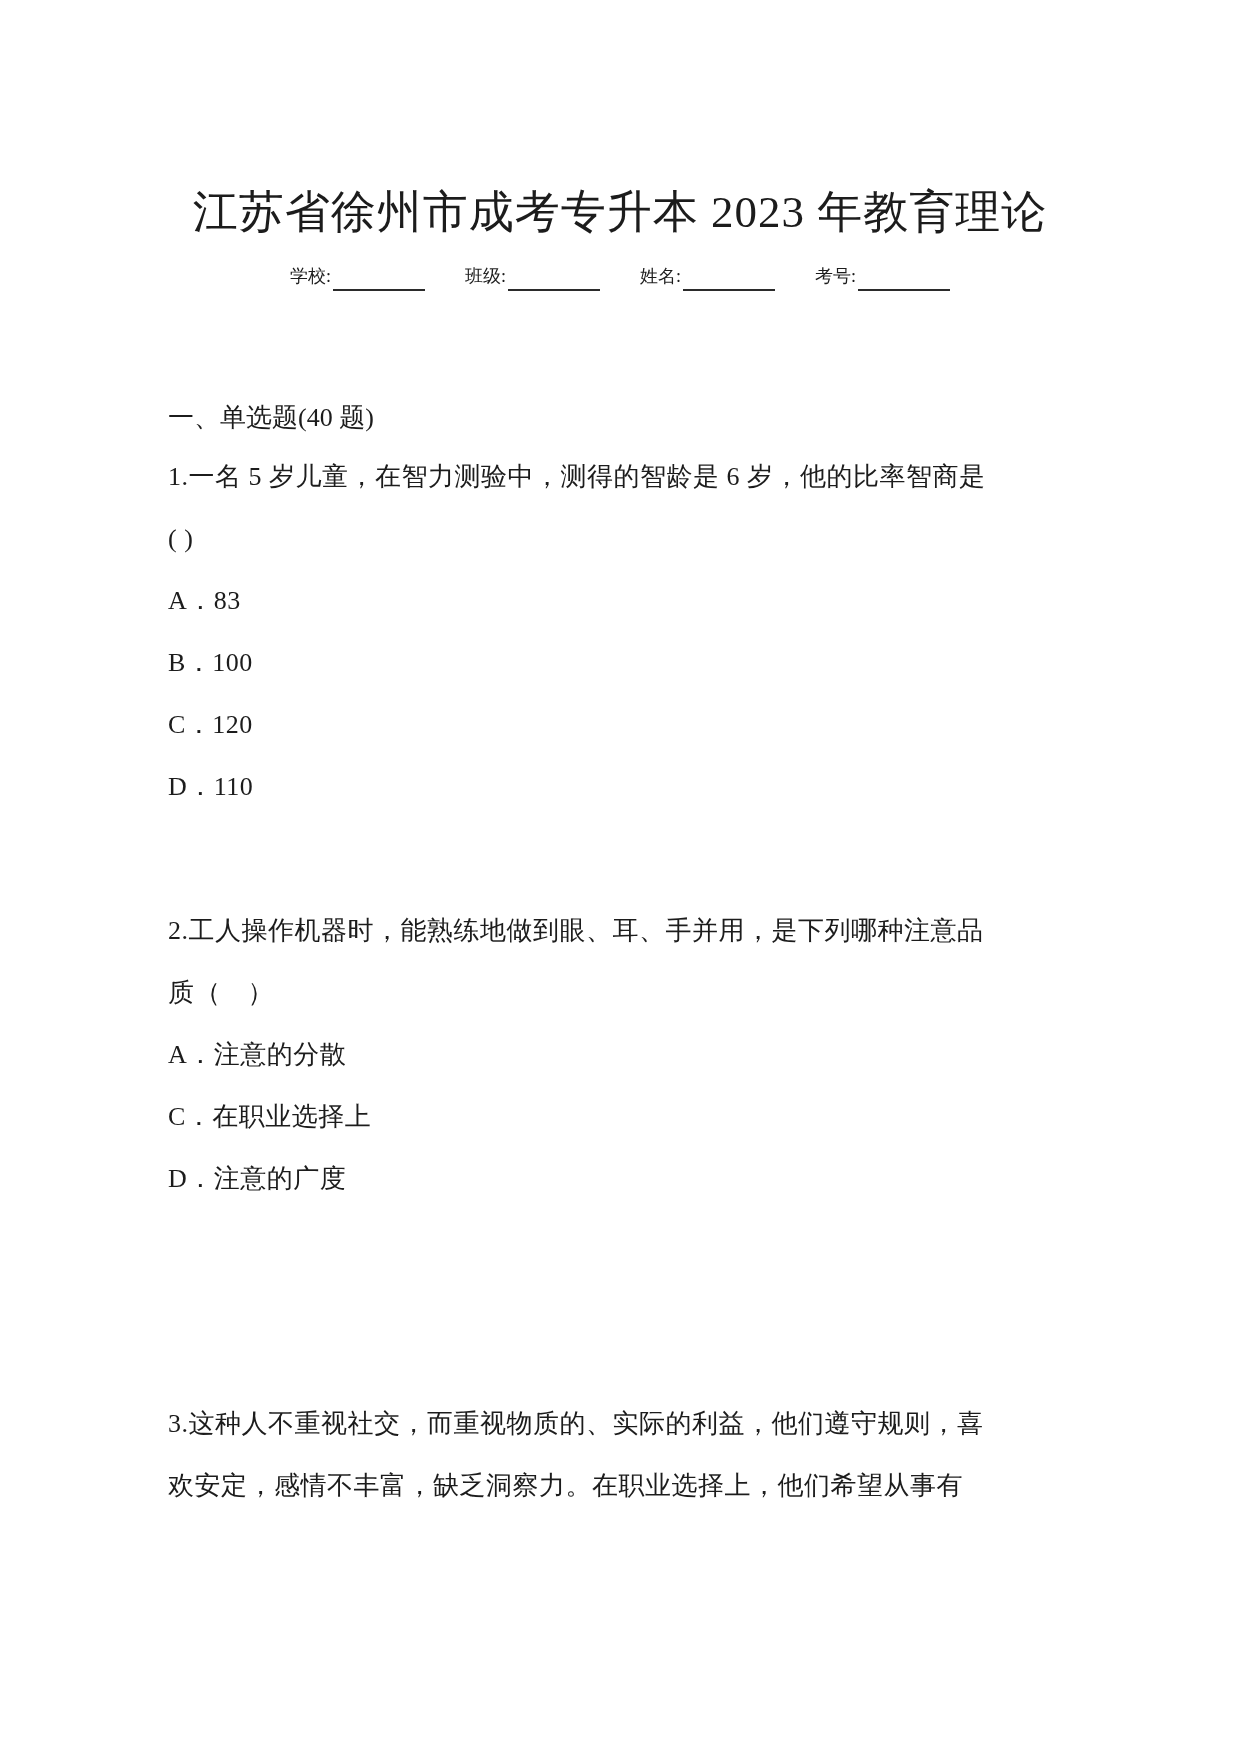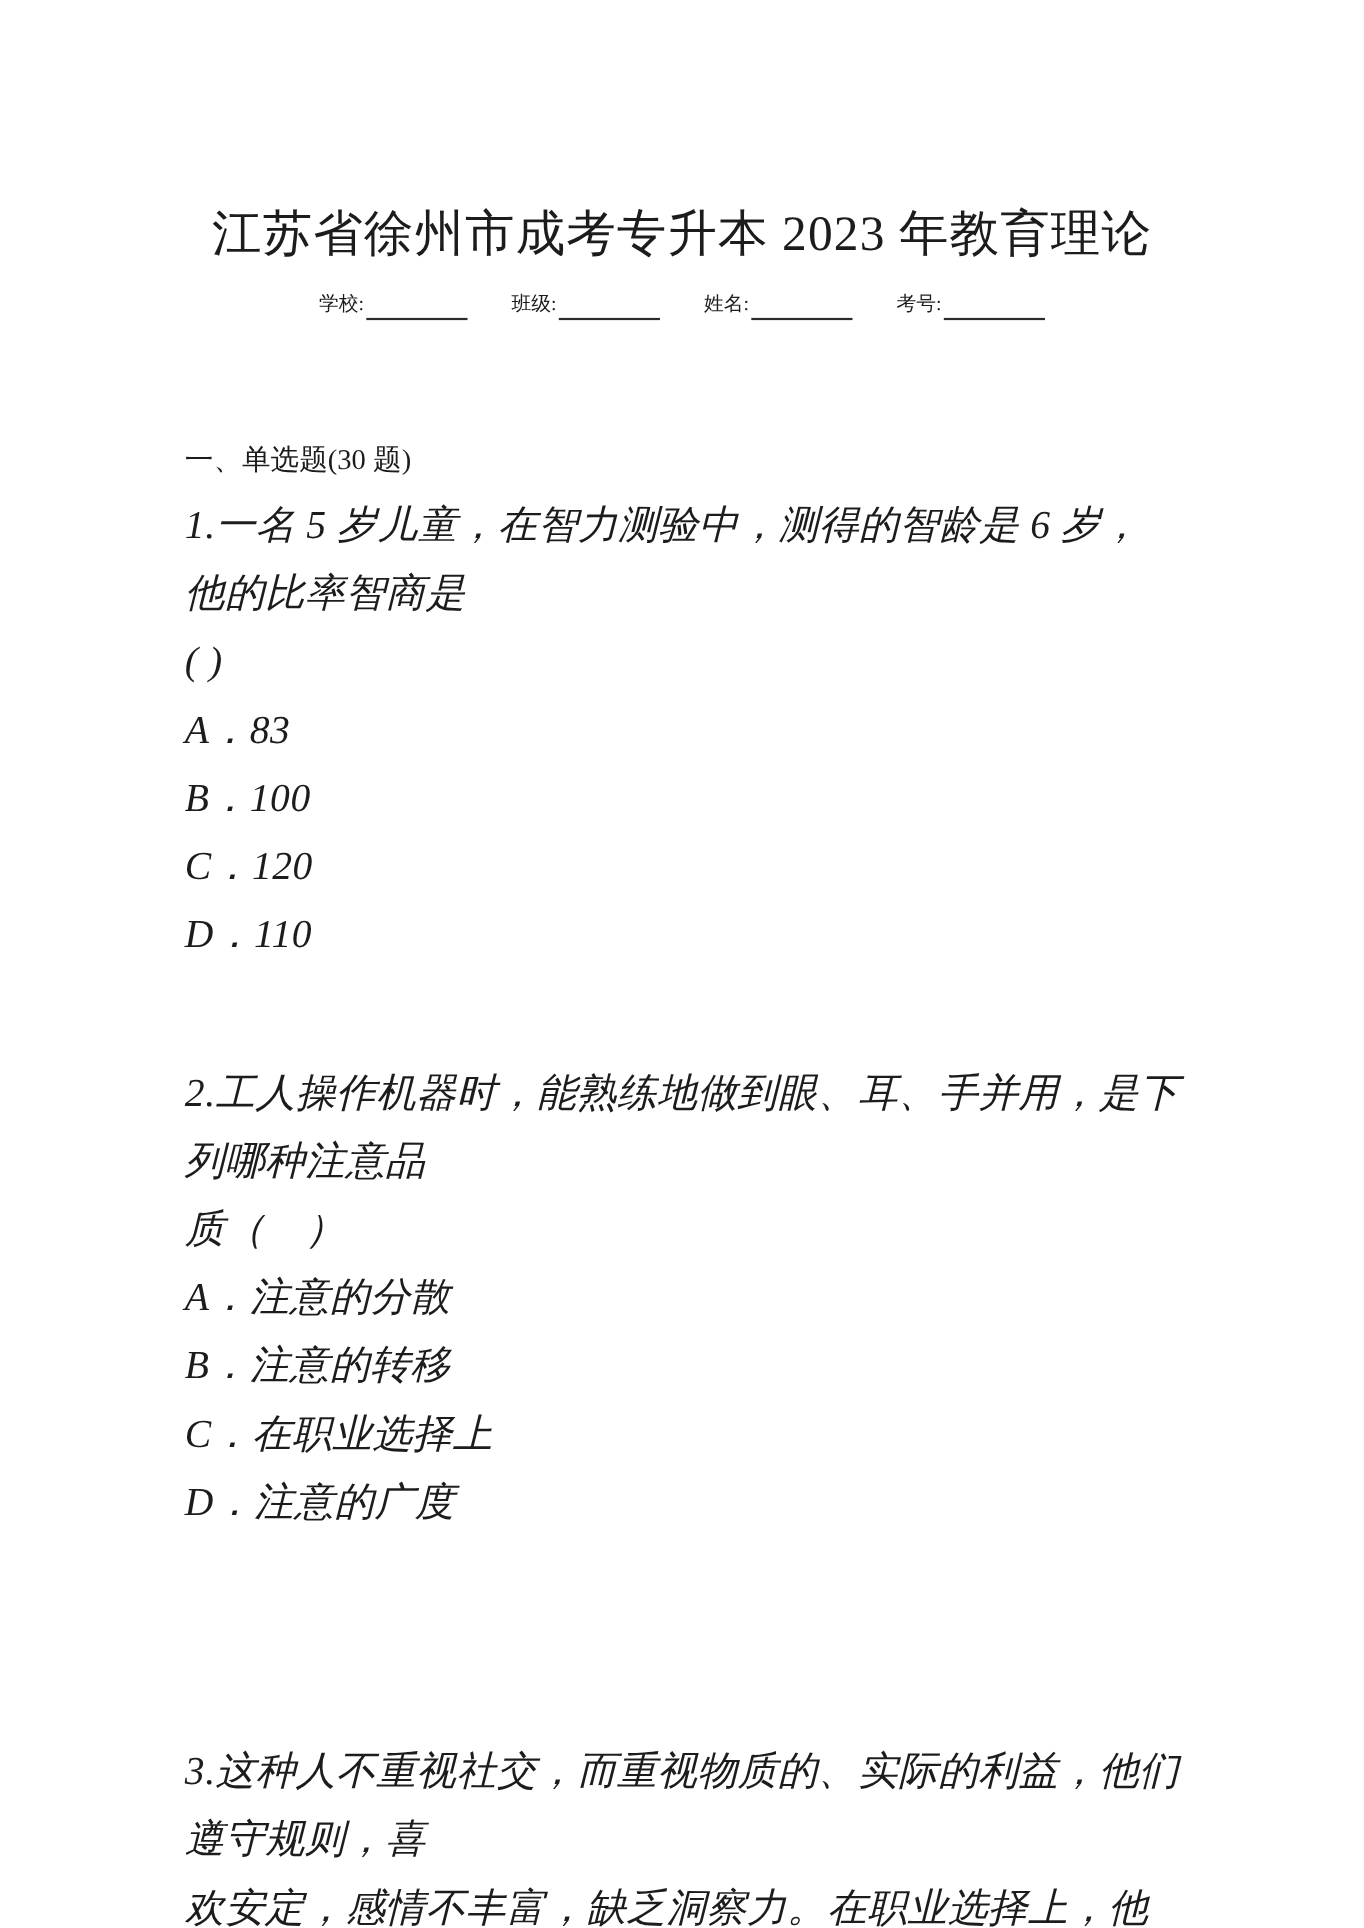--- a/index.html
+++ b/index.html
@@ -48,24 +48,23 @@
   }
   .content { padding: 0 168px; }
   .section-heading {
     margin: 107px 0 0 0;
     font-size: 26px;
     line-height: 40px;
     font-weight: 400;
   }
   .question p {
     margin: 0;
-    font-size: 36px;
+    font-size: 26px;
     line-height: 62px;
     letter-spacing: 0.5px;
-    font-style: italic;
   }
   .q1 { margin-top: 8px; }
   .q2 { margin-top: 82px; }
   .q3 { margin-top: 183px; }
 </style>
 </head>
 <body>
 
 <div class="page">
 
@@ -87,36 +86,35 @@
       <span class="field-underline"></span>
     </div>
     <div class="field">
       <span class="field-label">考号:</span>
       <span class="field-underline"></span>
     </div>
   </div>
 
   <div class="content">
 
-    <p class="section-heading">一、单选题(30 题)</p>
+    <p class="section-heading">一、单选题(40 题)</p>
 
     <div class="question q1">
       <p>1.一名 5 岁儿童，在智力测验中，测得的智龄是 6 岁，他的比率智商是</p>
       <p>( )</p>
       <p>A．83</p>
       <p>B．100</p>
       <p>C．120</p>
       <p>D．110</p>
     </div>
 
     <div class="question q2">
       <p>2.工人操作机器时，能熟练地做到眼、耳、手并用，是下列哪种注意品</p>
       <p>质（　）</p>
       <p>A．注意的分散</p>
-      <p>B．注意的转移</p>
       <p>C．在职业选择上</p>
       <p>D．注意的广度</p>
     </div>
 
     <div class="question q3">
       <p>3.这种人不重视社交，而重视物质的、实际的利益，他们遵守规则，喜</p>
       <p>欢安定，感情不丰富，缺乏洞察力。在职业选择上，他们希望从事有</p>
     </div>
 
   </div>

